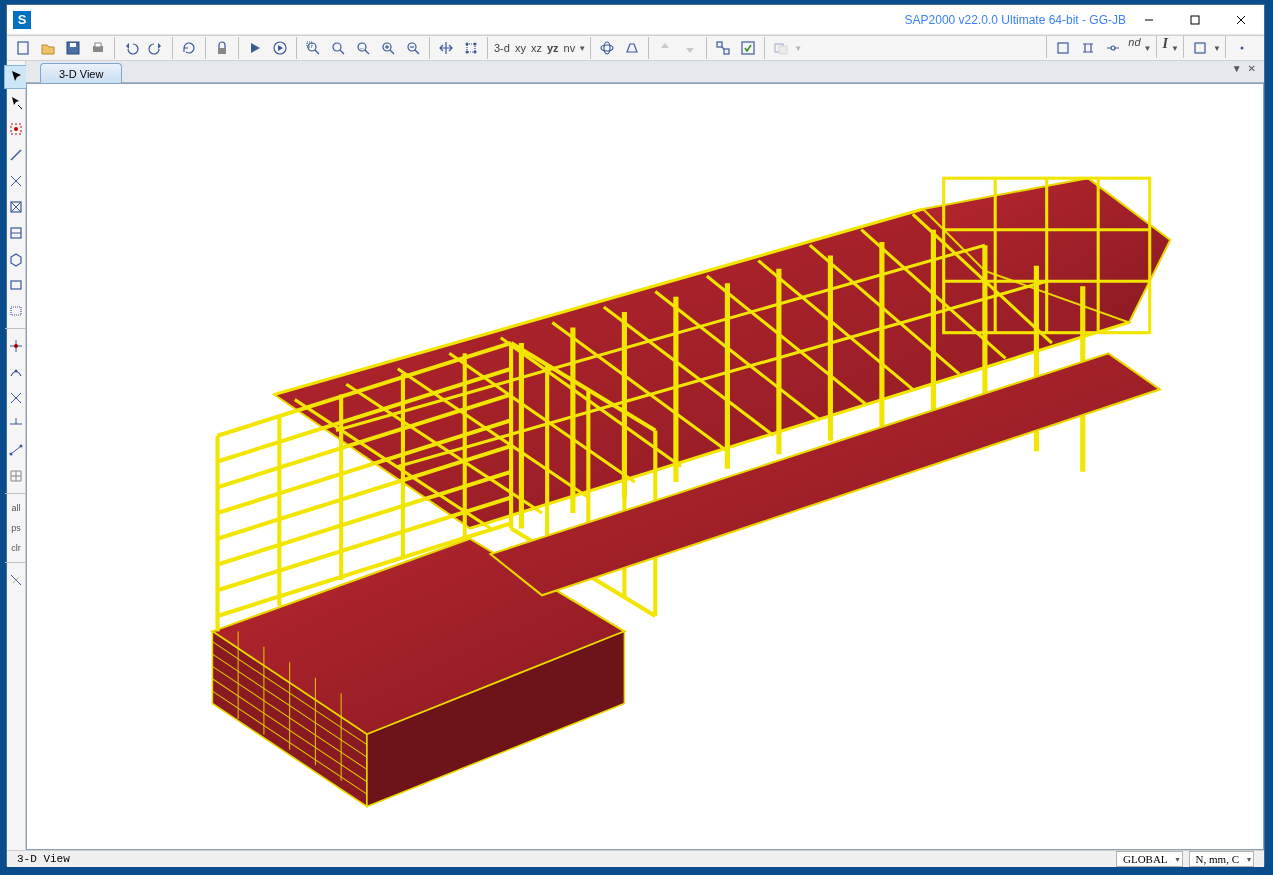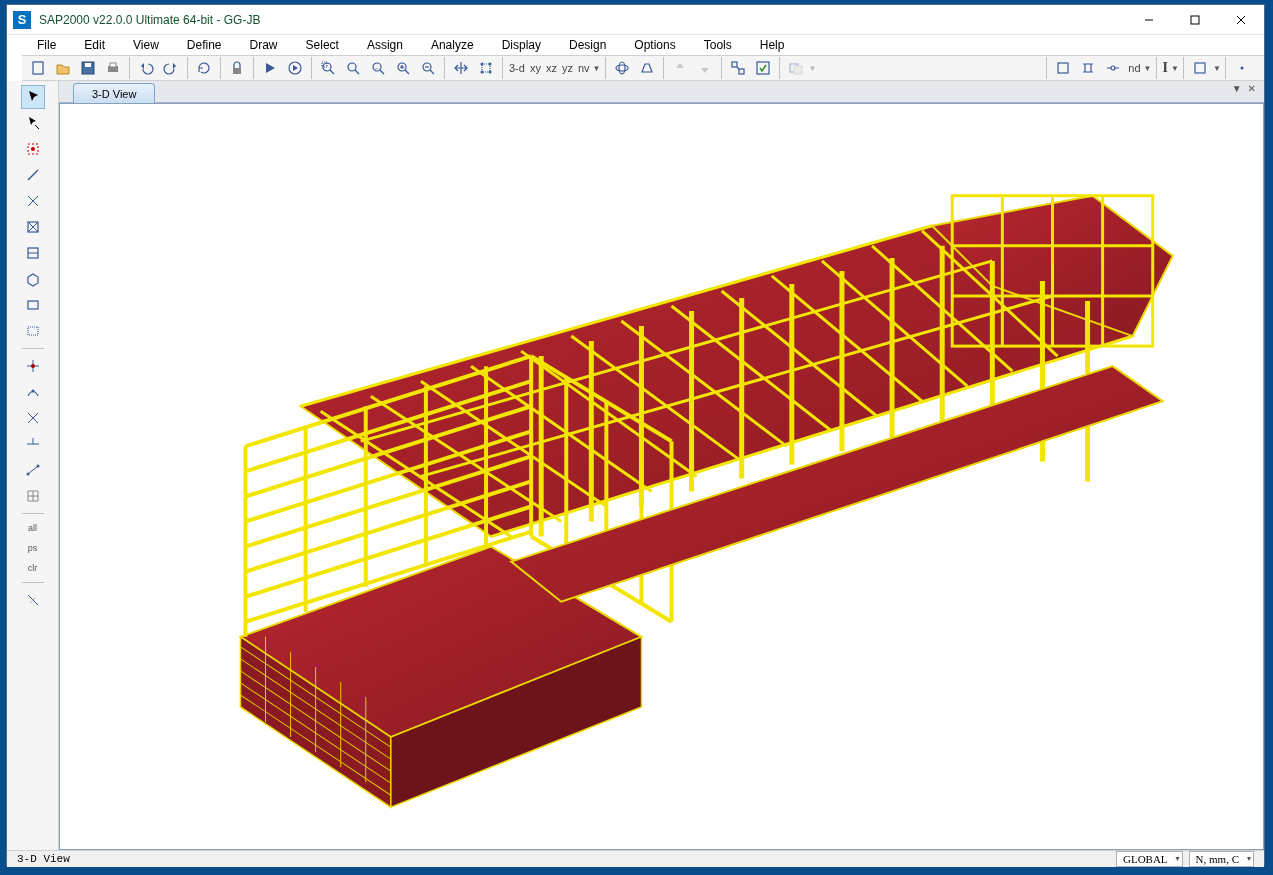--- a/index.html
+++ b/index.html
@@ -1,33 +1,33 @@
 <!DOCTYPE html>
 <html><head>
 <meta charset="utf-8">
 <style>
   * { box-sizing: border-box; margin: 0; padding: 0; }
   body { font-family: "Segoe UI", Tahoma, sans-serif; font-size: 12px; background: #0a4d8c; width: 1273px; height: 875px; overflow: hidden; position: relative; }
   .window { position: absolute; top: 4px; left: 6px; width: 1259px; height: 862px; background: #fff; border: 1px solid #4a6b8a; display: flex; flex-direction: column; }
   .titlebar { height: 30px; background: #fff; display: flex; align-items: center; padding-left: 6px; border-bottom: 1px solid #e5e5e5; }
   .app-icon { width: 18px; height: 18px; background: #0070c0; color:#fff; display:flex; align-items:center; justify-content:center; font-weight:bold; font-size:13px; margin-right:8px;}
-  .title-text { flex:1; font-size:12px; color:#14532d; }
+  .title-text { flex:1; font-size:12px; color:#3b82f6;text-align:right; }
   .win-controls { display:flex; }
   .win-btn { width:46px; height:30px; display:flex; align-items:center; justify-content:center; color:#333; cursor:pointer;}
   .menubar { height:24px; display:flex; align-items:center; padding-left:16px; gap:0; }
   .menu-item { padding:3px 14px; cursor:pointer; }
-  .toolbar { height:30px; border-top:1px solid #d0d0d0; border-bottom:1px solid #d0d0d0; background:#f5f5f5; display:flex; align-items:center; padding:0 4px; gap:1px;margin-left:15px; }
+  .toolbar { height:30px; border-top:1px solid #d0d0d0; border-bottom:1px solid #d0d0d0; background:#f5f5f5; display:flex; align-items:center; padding:0 4px; gap:1px; }
   .tb-btn { width:24px; height:24px; display:flex; align-items:center; justify-content:center; cursor:pointer; color:#3b5998; position:relative;}
   .tb-sep { width:1px; height:22px; background:#c0c0c0; margin:0 3px; }
   .tb-text { font-size:11px; font-weight:500; color:#444; padding:0 2px; cursor:pointer;}
   .tb-drop { width:8px; display:flex; align-items:center; justify-content:center; color:#555; font-size:8px;}
   .tb-spacer { flex:1; }
-  .tb-group2 { display:flex; align-items:center; padding-right:6px; gap:1px;}
+  .tb-group2 { display:flex; padding-right:6px; gap:1px;font-style:italic;}
   .workspace { flex:1; display:flex; position:relative; }
-  .lefttoolbar { width:52px; background:#f5f5f5; border-right:1px solid #d0d0d0; display:flex; flex-direction:column; align-items:center; padding-top:4px; gap:2px;}
+  .lefttoolbar { width:19px; background:#f5f5f5; border-right:1px solid #d0d0d0; display:flex; flex-direction:column; align-items:center; padding-top:4px; gap:2px;}
   .lt-btn { width:24px; height:24px; display:flex; align-items:center; justify-content:center; cursor:pointer; color:#3b5998;}
   .lt-btn.selected { background:#cde6f7; border:1px solid #8ab6d6; }
   .lt-sep { width:22px; height:1px; background:#c0c0c0; margin:3px 0;}
   .lt-text { font-size:9px; color:#555; width:24px; text-align:center; cursor:pointer; padding:4px 0;}
   .viewarea { flex:1; display:flex; flex-direction:column; background:#f0f0f0; }
   .tabstrip { height:22px; background:#e5e8ec; display:flex; align-items:flex-end; padding-left:14px; position:relative; border-bottom:1px solid #a5b5c5;}
   .view-tab { height:20px; padding:0 18px; background:linear-gradient(#eaf2fb,#c9def2); border:1px solid #7ba7d0; border-bottom:none; border-radius:4px 4px 0 0; display:flex; align-items:center; font-size:11px; cursor:pointer; position:relative; top:1px;}
   .tab-controls { position:absolute; right:8px; top:2px; display:flex; gap:6px; color:#555; font-size:10px;}
   .tab-controls span { cursor:pointer; }
   .canvas { flex:1; background:#fff; border:1px solid #8aa0b8; margin:0; position:relative; overflow:hidden;}
@@ -60,35 +60,20 @@
         </div>
       <div class="win-btn close">
           <svg width="10" height="10">
             <line x1="1" y1="1" x2="9" y2="9" stroke="#000" stroke-width="1"></line>
             <line x1="9" y1="1" x2="1" y2="9" stroke="#000" stroke-width="1"></line>
           </svg>
         </div>
     </div>
   </div>
 
-  <div class="menubar">
-    <div class="menu-item">File</div>
-    <div class="menu-item">Edit</div>
-    <div class="menu-item">View</div>
-    <div class="menu-item">Define</div>
-    <div class="menu-item">Draw</div>
-    <div class="menu-item">Select</div>
-    <div class="menu-item">Assign</div>
-    <div class="menu-item">Analyze</div>
-    <div class="menu-item">Display</div>
-    <div class="menu-item">Design</div>
-    <div class="menu-item">Options</div>
-    <div class="menu-item">Tools</div>
-    <div class="menu-item">Help</div>
-  </div>
 
   <div class="toolbar">
     <div class="tb-btn">
         <svg width="16" height="16">
           <rect x="3" y="2" width="10" height="12" class="icon-outline"></rect>
         </svg>
       </div>
     <div class="tb-btn">
         <svg width="16" height="16">
           <path d="M2 5h5l2 2h5v7H2z" fill="#f3c268" stroke="#b58a30"></path>
@@ -192,21 +177,21 @@
           <circle cx="12" cy="4" r="1.5" fill="#3b5998"></circle>
           <circle cx="4" cy="12" r="1.5" fill="#3b5998"></circle>
           <circle cx="12" cy="12" r="1.5" fill="#3b5998"></circle>
           <path d="M4 4h8v8H4z" class="icon-outline" stroke-dasharray="1"></path>
         </svg>
       </div>
     <div class="tb-sep"></div>
     <div class="tb-text">3-d</div>
     <div class="tb-text" style="font-weight:normal">xy</div>
     <div class="tb-text" style="font-weight:normal">xz</div>
-    <div class="tb-text" style="font-weight:normal">yz</div>
+    <div class="tb-text" style="font-weight:bold">yz</div>
     <div class="tb-text">nv</div>
     <div class="tb-drop">▼</div>
     <div class="tb-sep"></div>
     <div class="tb-btn">
         <svg width="16" height="16">
           <ellipse cx="8" cy="8" rx="6" ry="3" class="icon-outline"></ellipse>
           <ellipse cx="8" cy="8" rx="3" ry="6" class="icon-outline"></ellipse>
         </svg>
       </div>
     <div class="tb-btn">

